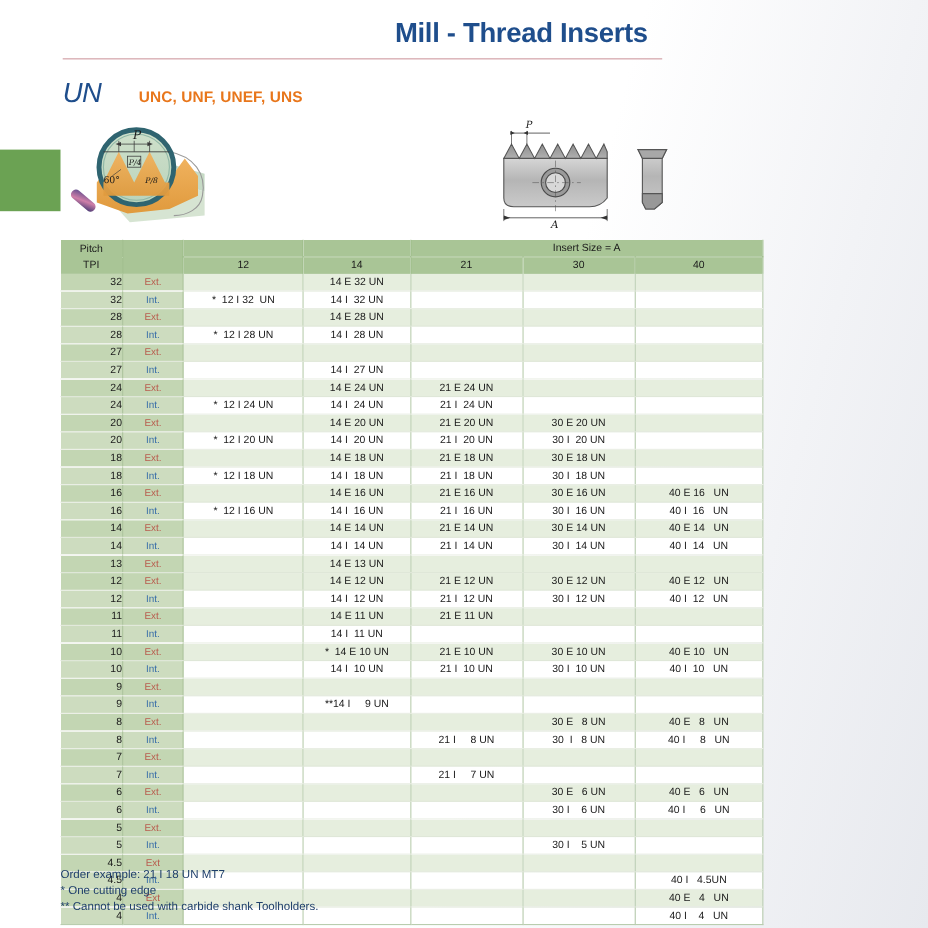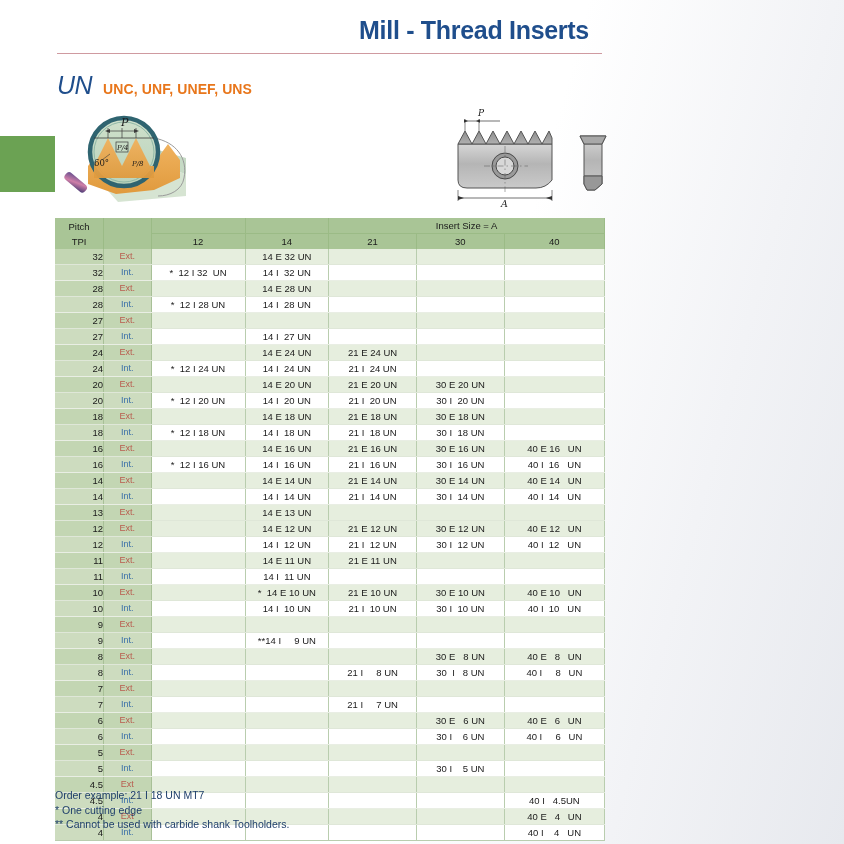--- a/index.html
+++ b/index.html
@@ -47,32 +47,32 @@
     background:#cf9aa0;
   }
 
   
   .sub-row{position:absolute;left:57px;top:73px;display:flex;align-items:baseline;gap:11px;}
   .sub-un{
     font-size:25px;font-weight:normal;font-style:italic;
     color:#1f4e8c;letter-spacing:-.5px;line-height:1;
   }
   .sub-list{
-    font-size:14px;font-weight:bold;color:#e8761b;line-height:1;letter-spacing:.1px;
+    font-size:14px;font-weight:bold;color:#e8761b;line-height:1;letter-spacing:.1px;margin-left:23px;
   }
 
   
   .illus-left{position:absolute;left:58px;top:104px;width:148px;height:104px;}
   .illus-right{position:absolute;left:440px;top:104px;width:182px;height:104px;}
 
   
   .tbl{
     position:absolute;left:55px;top:218px;
     border-collapse:collapse;
-    width:550px;
+    width:639px;
     table-layout:fixed;
     font-size:9.5px;
     color:#1a1a1a;
   }
   .tbl td,.tbl th{
     padding:0;margin:0;
     border-right:1px solid #b9cdae;
     height:15px;
     line-height:15px;
     text-align:center;

